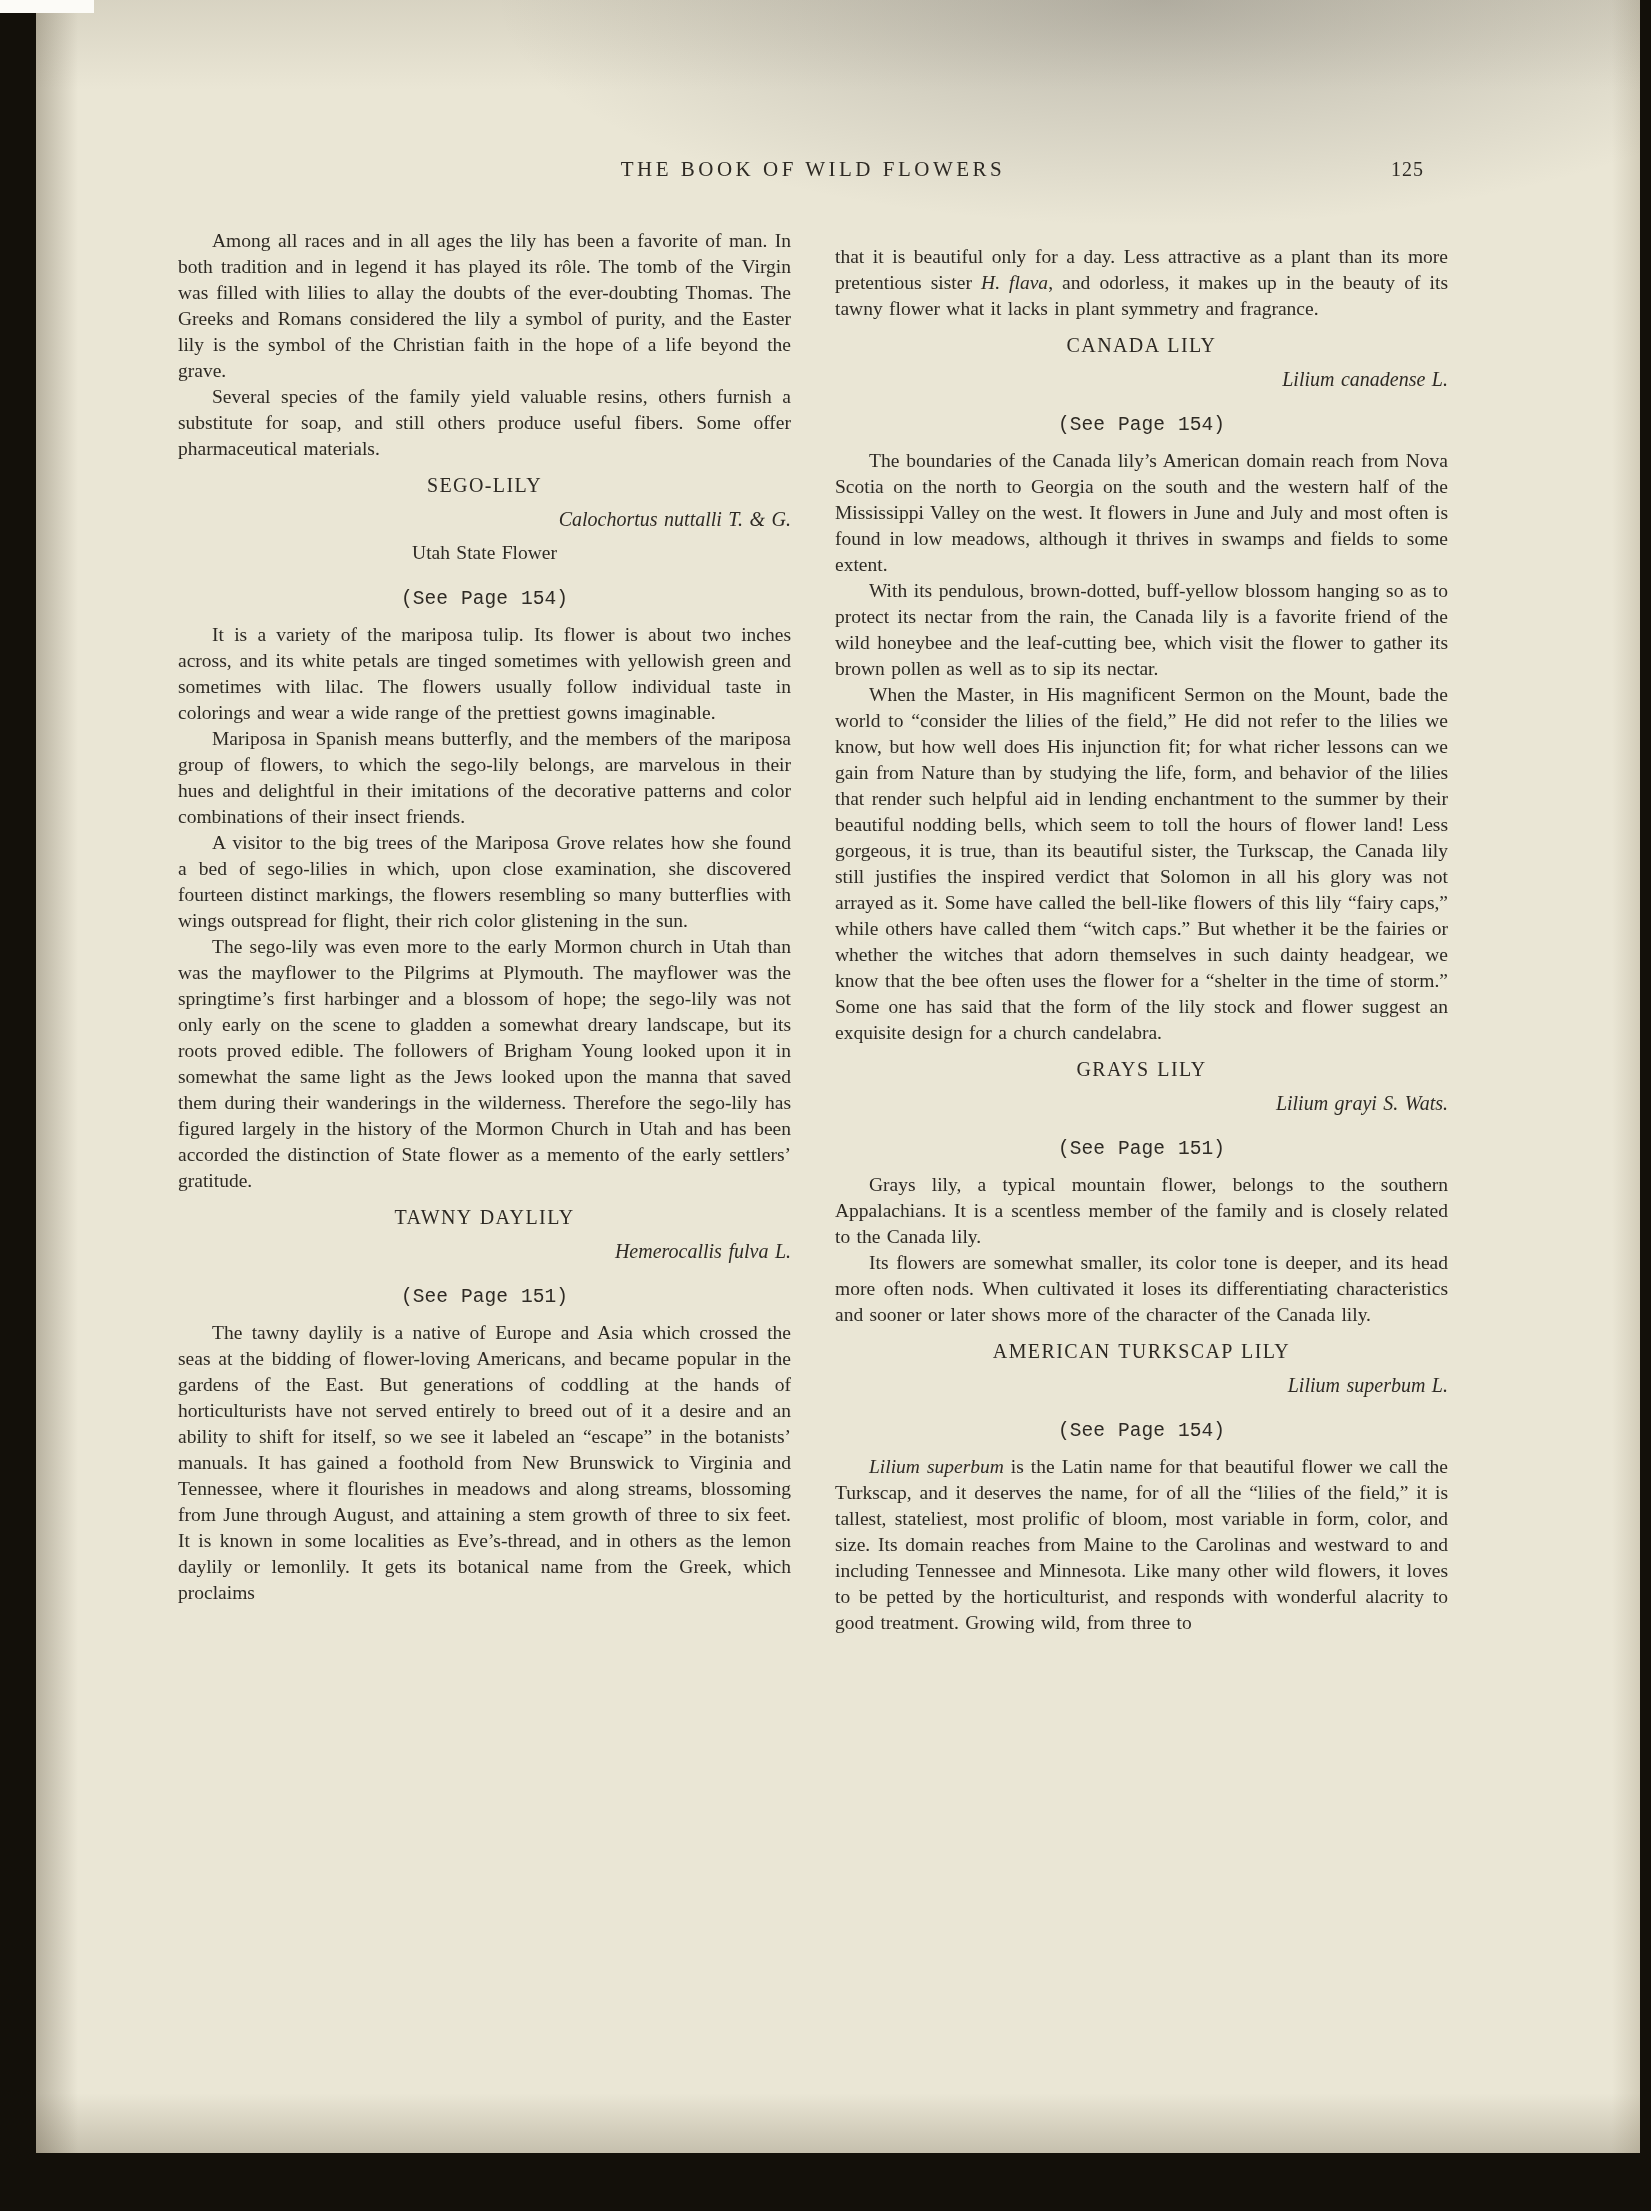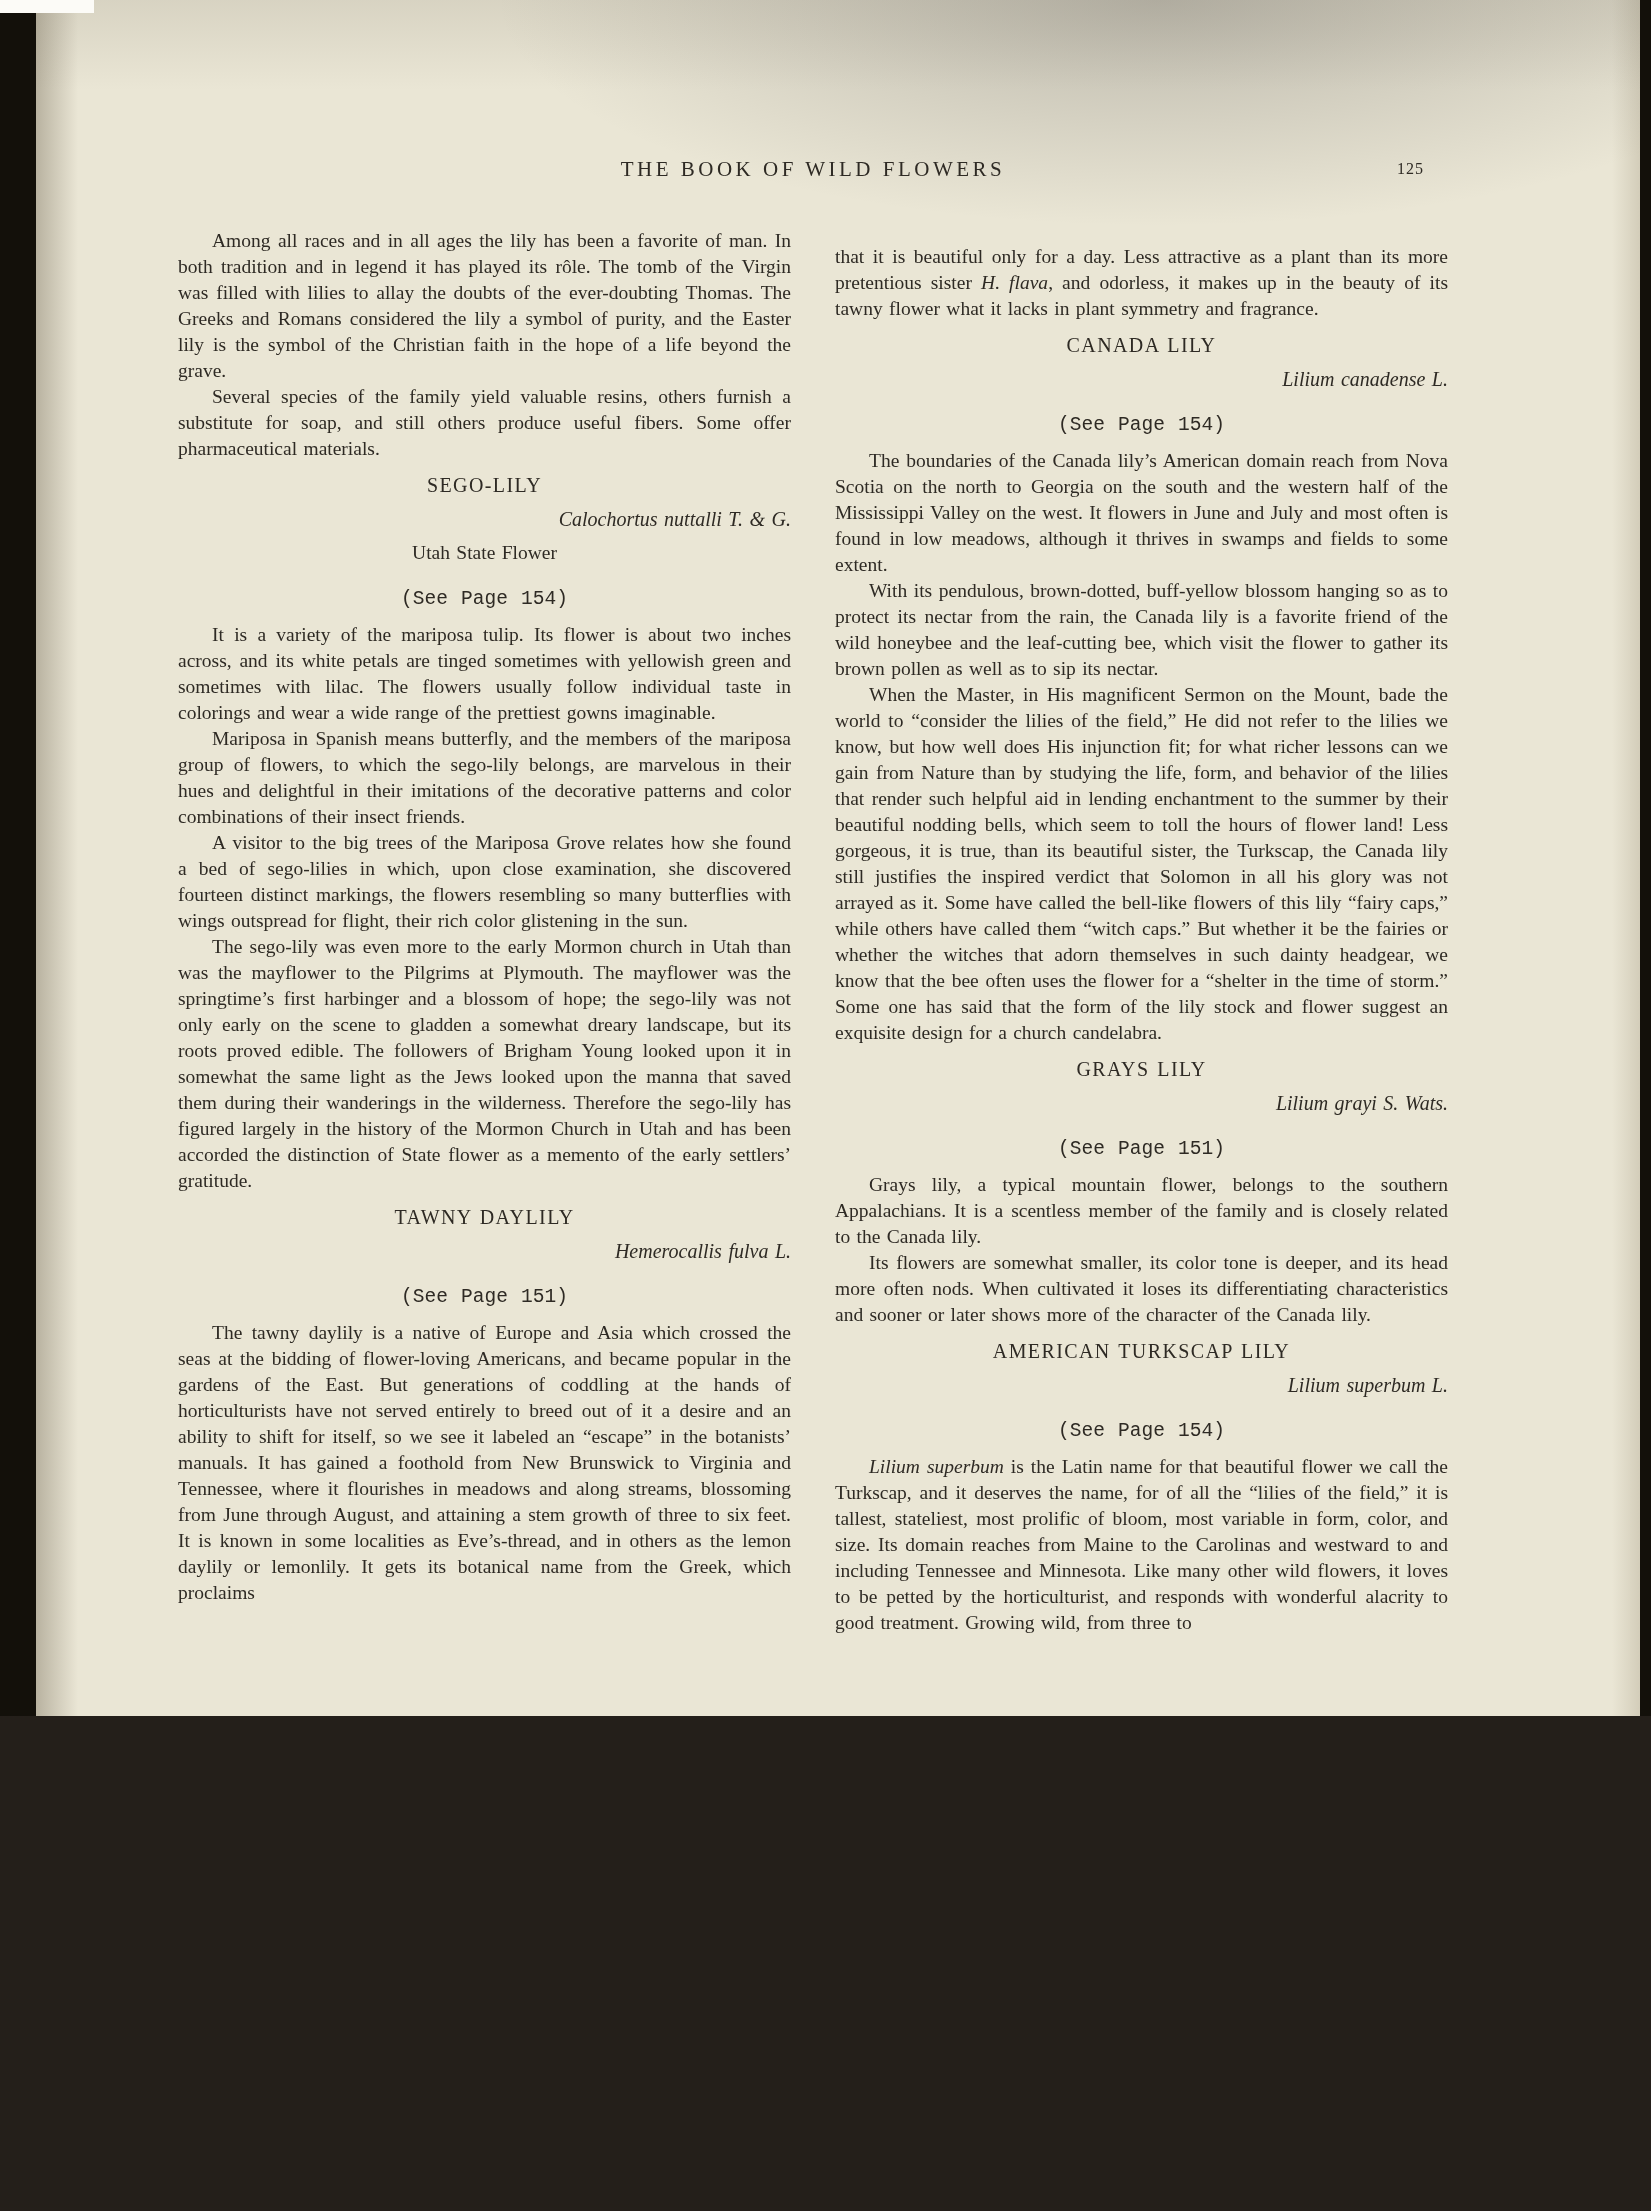--- a/index.html
+++ b/index.html
@@ -5,21 +5,21 @@
 <style>
   * { box-sizing: border-box; }
   html, body { margin: 0; padding: 0; }
   body {
     background: #241f1a;
     font-family: "Liberation Serif", "DejaVu Serif", serif;
   }
   .scan {
     position: relative;
     width: 1651px;
-    height: 1716px;
+    height: 2211px;
     margin: 0 auto;
     background: #13100a;
     overflow: hidden;
   }
   
   .paper {
     position: absolute;
     left: 36px;
     top: 0;
     width: 1604px;
@@ -59,21 +59,21 @@
     text-align: center;
     font-size: 21px;
     line-height: 26px;
     letter-spacing: 3.5px;
   }
   .page-number {
     position: absolute;
     right: 24px;
     top: 0;
     letter-spacing: 1px;
-    font-size: 16px;
+    font-size: 20px;
   }
   .columns {
     display: flex;
     gap: 44px;
     margin-top: 46px;
   }
   .col {
     width: 615px;
     font-size: 19.5px;
     line-height: 26px;

